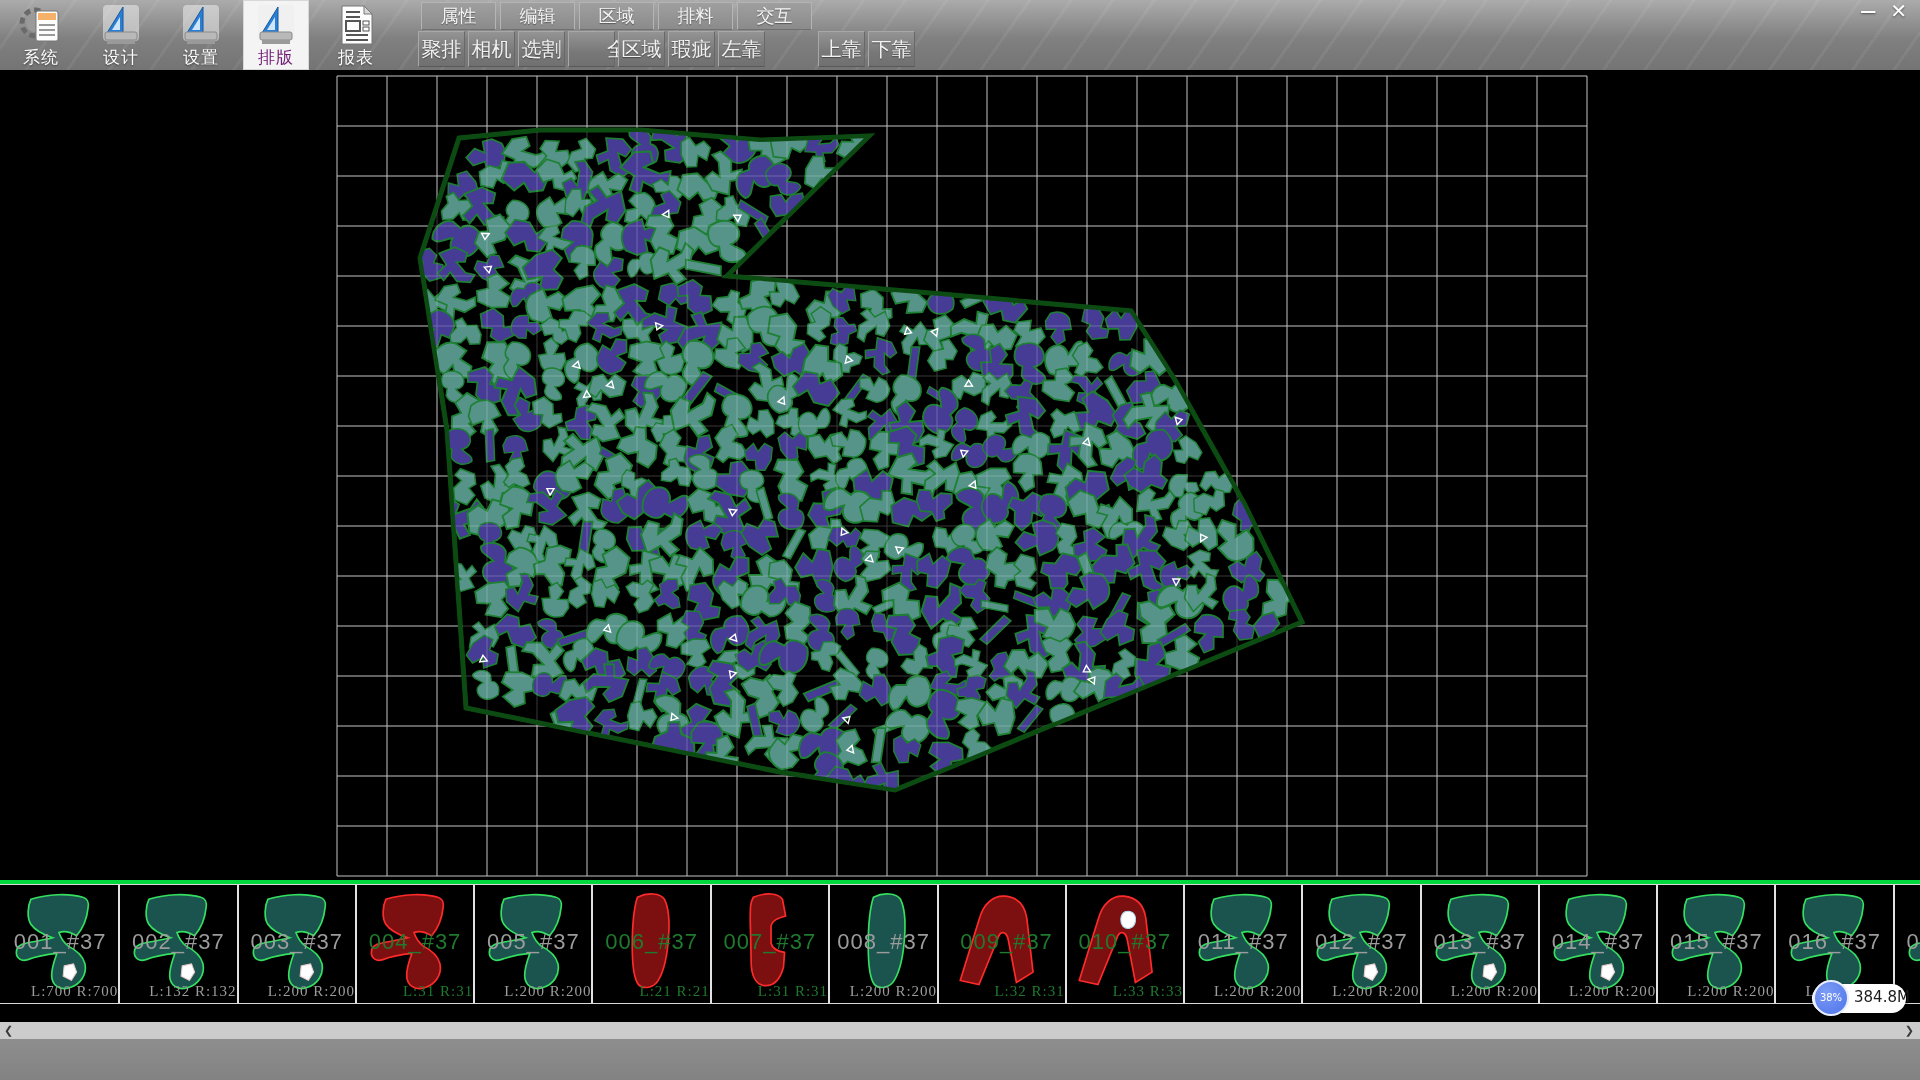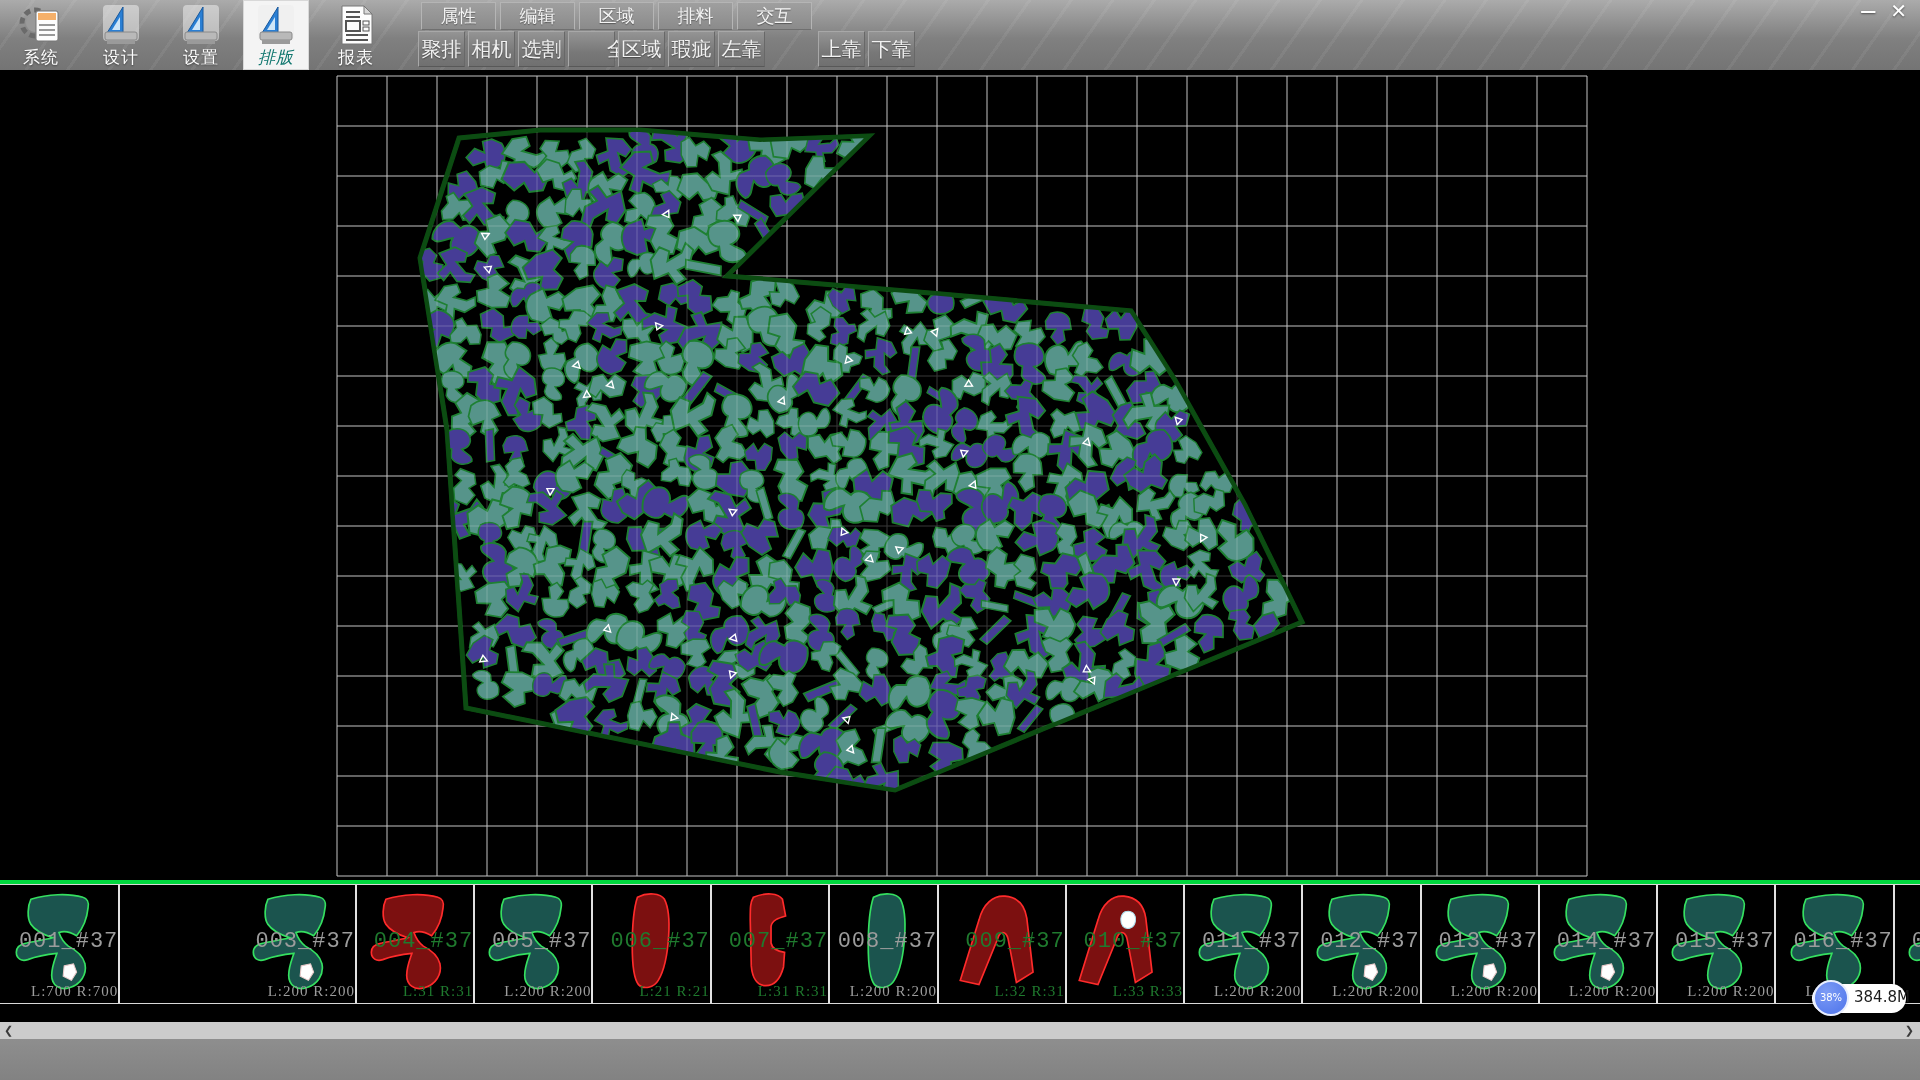--- a/index.html
+++ b/index.html
@@ -10,21 +10,21 @@
     background:linear-gradient(#ababab,#808080 55%,#747474);
     border-bottom:1px solid #5e5e5e;}
   .titlebar .stripes{position:absolute;inset:0;
     background:repeating-linear-gradient(125deg,transparent 0 26px,rgba(255,255,255,.06) 26px 29px,transparent 29px 34px);
     pointer-events:none;}
   .bigbtn{position:absolute;top:0;height:70px;width:66px;text-align:center;cursor:default;}
   .bigbtn.active{background:#f4f4f4;box-shadow:inset 0 0 0 1px #d8d8d8;}
   .bigbtn .bicon{display:block;margin:3px auto 0 auto;width:44px;height:44px;}
   .bigbtn .blabel{display:block;font-size:17px;color:#fdfdfd;letter-spacing:1px;
     text-shadow:0 1px 2px rgba(0,0,0,.45);line-height:20px;}
-  .bigbtn.active .blabel{color:#0f766e;text-shadow:none;font-style:italic;}
+  .bigbtn.active .blabel{color:#701a75;text-shadow:none;}
   .menubtn{position:absolute;top:2px;height:26px;width:73px;
     background:linear-gradient(#9f9f9f,#8b8b8b);
     border:1px solid #b5b5b5;border-bottom-color:#6f6f6f;
     color:#f5f5f5;font-size:18px;text-align:center;line-height:26px;
     text-shadow:0 1px 1px rgba(0,0,0,.4);}
   .toolbtn{position:absolute;top:31px;height:36px;width:47px;
     background:linear-gradient(#949494,#787878 60%,#707070);
     border:1px solid #a8a8a8;border-bottom-color:#585858;border-right-color:#686868;
     color:#f2f2f2;font-size:20px;text-align:center;line-height:34px;
     text-shadow:0 1px 1px rgba(0,0,0,.4);box-sizing:border-box;}
@@ -33,22 +33,22 @@
     font-size:16px;line-height:18px;padding:0 7px;font-weight:bold;}
   .winbtn.close{font-size:20px;}
   
   .canvas{position:absolute;left:0;top:70px;width:1920px;height:810px;background:#000;}
   
   .greenline{position:absolute;left:0;top:880px;width:1920px;height:4px;background:#00d83e;}
   .thumbs{position:absolute;left:0;top:884px;width:1920px;height:120px;background:#000;
     border-top:1px solid #d8d8d8;border-bottom:1px solid #d8d8d8;box-sizing:border-box;}
   .thumb{position:absolute;top:0;height:118px;overflow:hidden;border-right:2px solid #e2e2e2;box-sizing:border-box;}
   .thumb svg{position:absolute;left:6px;top:2px;}
-  .tlabel{position:absolute;left:0;right:0;top:44px;text-align:right;
-    font-family:Liberation Mono, monospace;font-size:22px;letter-spacing:1px;}
+  .tlabel{position:absolute;left:0;right:0;top:44px;text-align:center;
+    font-family:Liberation Sans, sans-serif;font-size:22px;letter-spacing:1px;}
   .tsub{position:absolute;left:0;right:0;bottom:3px;text-align:right;
     font-family:"Liberation Serif","DejaVu Serif",serif;font-size:15px;letter-spacing:1px;}
   .lab-gray{color:#9c9c9c;} .lab-green{color:#1f7a2e;}
   
   .gapblack{position:absolute;left:0;top:1004px;width:1920px;height:18px;background:#000;}
   .hscroll{position:absolute;left:0;top:1022px;width:1920px;height:17px;background:#cccccc;}
   .harrow{position:absolute;top:0;height:17px;line-height:17px;font-size:11px;color:#3a3a3a;}
   .harrow.left{left:4px;} .harrow.right{right:6px;}
   .bottomband{position:absolute;left:0;top:1039px;width:1920px;height:41px;
     background:linear-gradient(#8e8e8e,#828282);}
@@ -732,20 +732,28 @@
 <div class="greenline"></div>
 <div class="thumbs" id="thumbs">
     <div class="thumb" style="left: 2px; width: 118.3px;">
       <svg width="104" height="112" viewBox="0 0 100 104">
         <path d="M22,10 C38,5 58,4 72,8 C76,9 78,13 77,18 C76,28 73,37 66,45 C61,42 54,40 49,42 C51,48 54,52 58,55 C66,59 72,64 74,72 C76,82 70,92 59,95 C49,98 42,92 42,83 C42,75 45,68 47,62 C37,63 27,65 19,68 C13,70 8,67 8,61 C8,56 12,53 18,52 C27,50 36,49 43,47 C34,44 26,40 22,34 C18,28 19,16 22,10 Z" fill="#1b544e" stroke="#35e060" stroke-width="1.6"></path>
         <path d="M54,74 L63,72 L66,80 L61,88 L53,84 Z" fill="#ffffff" stroke="#e8c8c8"></path>
       </svg>
       <div class="tlabel lab-gray">001_#37</div>
       <div class="tsub lab-gray">L:700 R:700</div>
     </div>
+    <div class="thumb" style="left: 120.3px; width: 118.3px;">
+      <svg width="104" height="112" viewBox="0 0 100 104">
+        <path d="M22,10 C38,5 58,4 72,8 C76,9 78,13 77,18 C76,28 73,37 66,45 C61,42 54,40 49,42 C51,48 54,52 58,55 C66,59 72,64 74,72 C76,82 70,92 59,95 C49,98 42,92 42,83 C42,75 45,68 47,62 C37,63 27,65 19,68 C13,70 8,67 8,61 C8,56 12,53 18,52 C27,50 36,49 43,47 C34,44 26,40 22,34 C18,28 19,16 22,10 Z" fill="#1b544e" stroke="#35e060" stroke-width="1.6"></path>
+        <path d="M54,74 L63,72 L66,80 L61,88 L53,84 Z" fill="#ffffff" stroke="#e8c8c8"></path>
+      </svg>
+      <div class="tlabel lab-gray">002_#37</div>
+      <div class="tsub lab-gray">L:132 R:132</div>
+    </div>
     <div class="thumb" style="left: 238.6px; width: 118.3px;">
       <svg width="104" height="112" viewBox="0 0 100 104">
         <path d="M22,10 C38,5 58,4 72,8 C76,9 78,13 77,18 C76,28 73,37 66,45 C61,42 54,40 49,42 C51,48 54,52 58,55 C66,59 72,64 74,72 C76,82 70,92 59,95 C49,98 42,92 42,83 C42,75 45,68 47,62 C37,63 27,65 19,68 C13,70 8,67 8,61 C8,56 12,53 18,52 C27,50 36,49 43,47 C34,44 26,40 22,34 C18,28 19,16 22,10 Z" fill="#1b544e" stroke="#35e060" stroke-width="1.6"></path>
         <path d="M54,74 L63,72 L66,80 L61,88 L53,84 Z" fill="#ffffff" stroke="#e8c8c8"></path>
       </svg>
       <div class="tlabel lab-gray">003_#37</div>
       <div class="tsub lab-gray">L:200 R:200</div>
     </div>
     <div class="thumb" style="left: 356.9px; width: 118.3px;">
       <svg width="104" height="112" viewBox="0 0 100 104">

